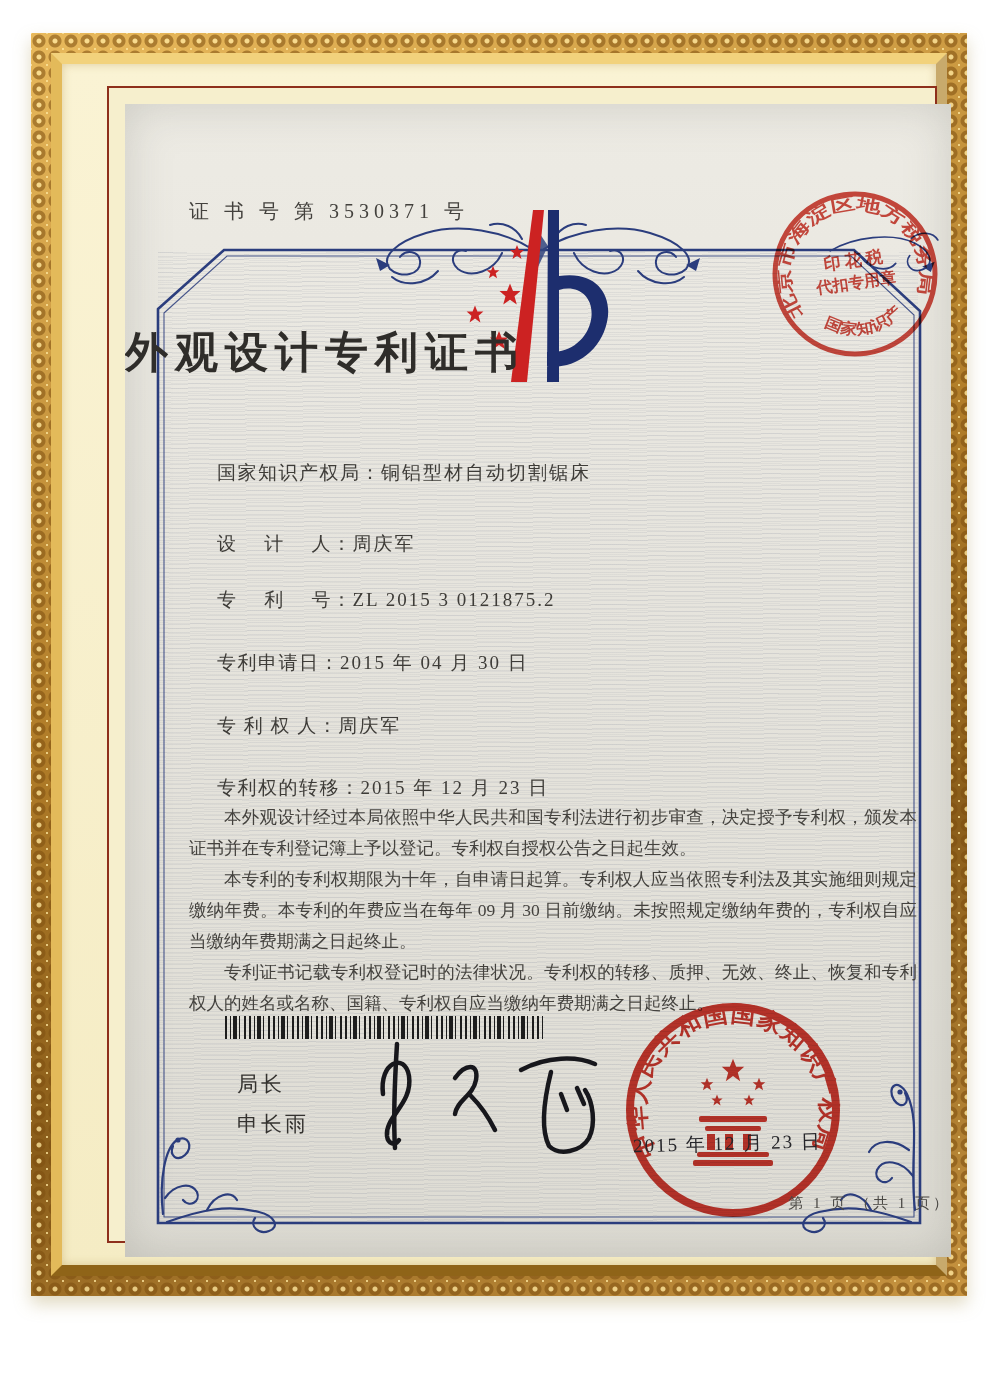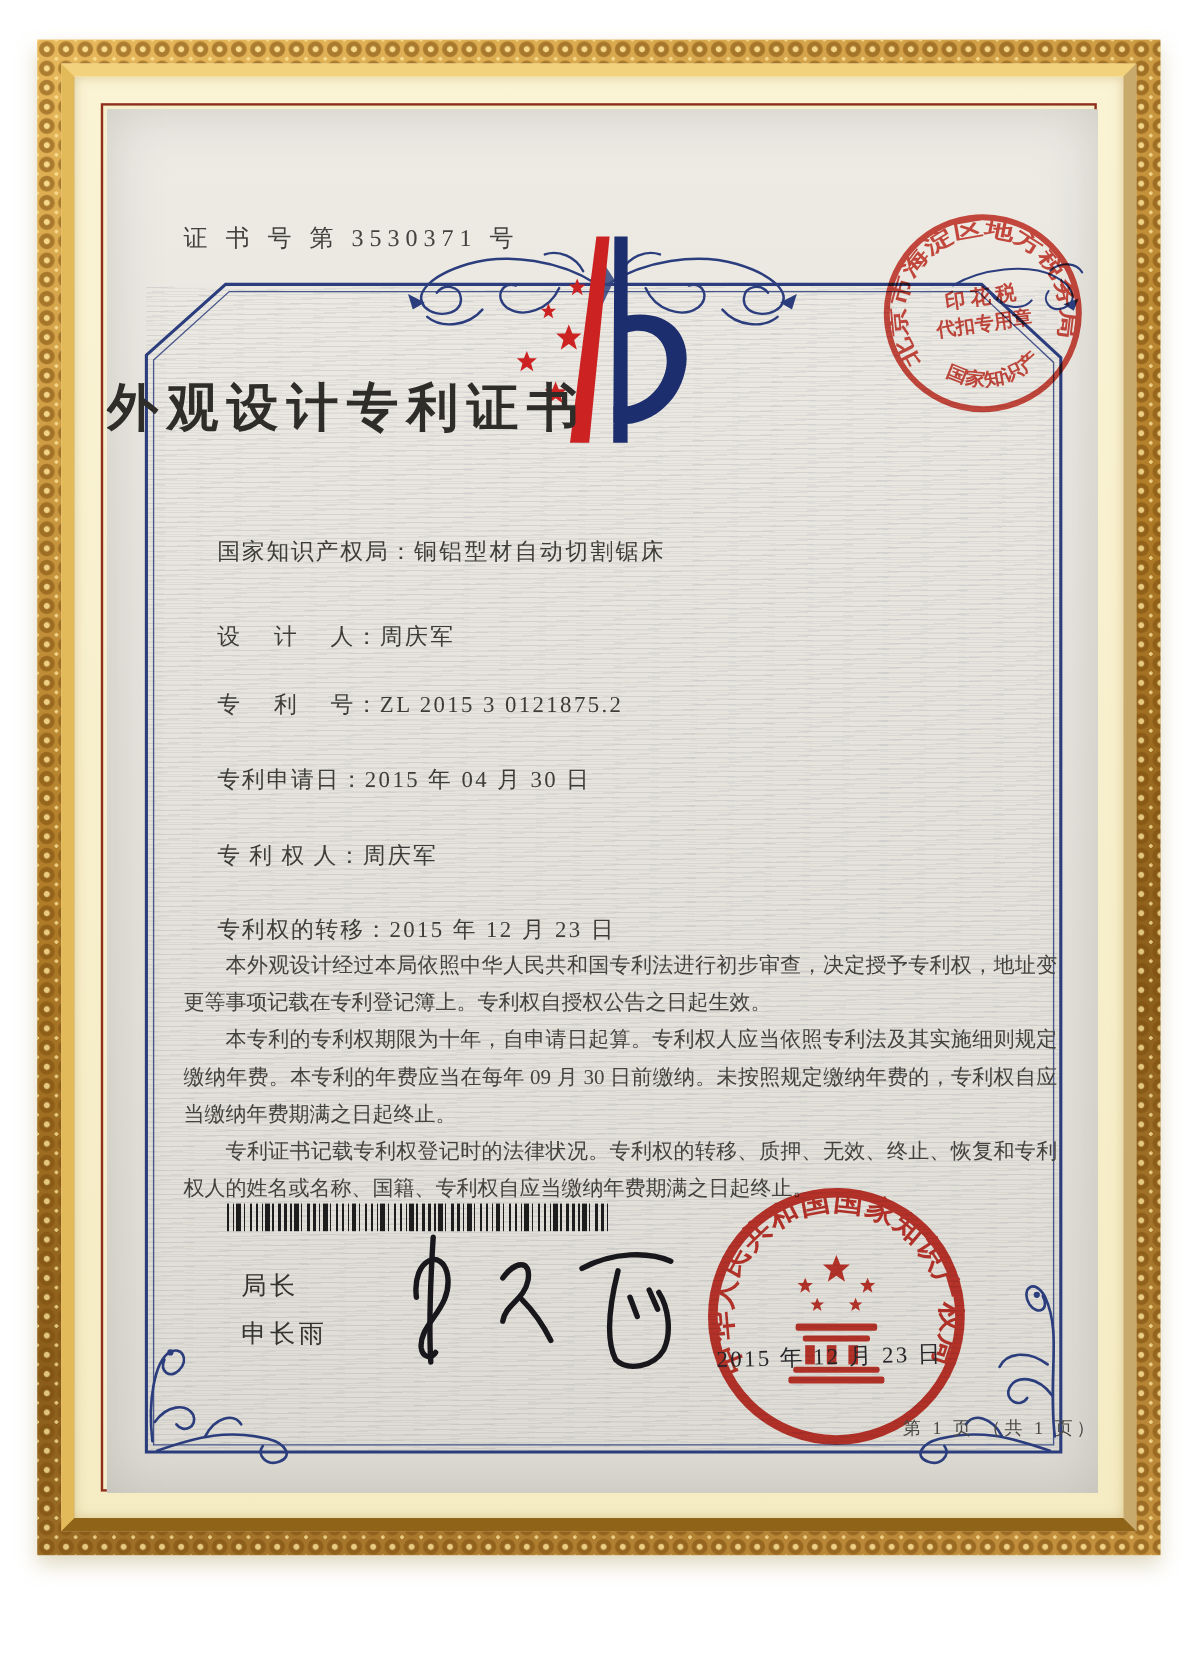--- a/index.html
+++ b/index.html
@@ -17,21 +17,21 @@
          box-sizing:border-box;padding:20px;}
   .frame-bevel{width:100%;height:100%;box-sizing:border-box;
          border:11px solid #c89135;
          border-color:#f2d27c #a5762293 #8f6418 #e3ba5a;
          background:#f8f1d0;
          box-shadow:inset 0 0 0 1px #9a6d1f;}
   .mat{width:100%;height:100%;box-sizing:border-box;padding:22px;
          background:linear-gradient(180deg,#faf3d4,#f5ecc4);
          box-shadow:inset 0 0 10px rgba(170,130,50,.35);}
   .pinstripe{width:100%;height:100%;box-sizing:border-box;
-         border:2px solid #8e2f1b;padding:3px;background:#f6efcd;}
+         border:2px solid #8e2f1b;padding:16px;background:#f6efcd;margin-left:23px;}
 
   
   .paper{position:relative;width:826px;height:1153px;overflow:hidden;
          background:linear-gradient(180deg,#edebe4,#e7e5de 35%,#e2e0d8 75%,#dddbd3);
          box-shadow:inset 0 0 46px rgba(130,130,120,.30);}
   .guilloche{position:absolute;left:33px;top:148px;width:760px;height:972px;
          background:
           repeating-linear-gradient(179deg, rgba(108,116,140,.11) 0 1px, rgba(0,0,0,0) 1px 4px),
           repeating-linear-gradient(181.5deg, rgba(108,116,140,.08) 0 1px, rgba(0,0,0,0) 1px 5px);
          pointer-events:none;}
@@ -158,21 +158,21 @@
               <span>专利申请日：</span><span class="fvalue">2015 年 04 月 30 日</span>
             </div>
             <div class="field" style="top:609px">
               <span>专 利 权 人：</span><span class="fvalue">周庆军</span>
             </div>
             <div class="field" style="top:671px">
               <span>专利权的转移：</span><span class="fvalue">2015 年 12 月 23 日</span>
             </div>
 
             <div class="body-text">
-              <p>本外观设计经过本局依照中华人民共和国专利法进行初步审查，决定授予专利权，地址变更等事项记载在专利登记簿上。专利权自授权公告之日起生效。</p>
+              <p>本外观设计经过本局依照中华人民共和国专利法进行初步审查，决定授予专利权，颁发本证书并在专利登记簿上予以登记。专利权自授权公告之日起生效。</p>
               <p>本专利的专利权期限为十年，自申请日起算。专利权人应当依照专利法及其实施细则规定缴纳年费。本专利的年费应当在每年 09 月 30 日前缴纳。未按照规定缴纳年费的，专利权自应当缴纳年费期满之日起终止。</p>
               <p>专利证书记载专利权登记时的法律状况。专利权的转移、质押、无效、终止、恢复和专利权人的姓名或名称、国籍、专利权自应当缴纳年费期满之日起终止。</p>
             </div>
 
             <div class="barcode"></div>
 
             <div class="director-label">局长</div>
             <div class="director-name">申长雨</div>
 
             <svg class="signature" viewBox="0 0 270 120">

